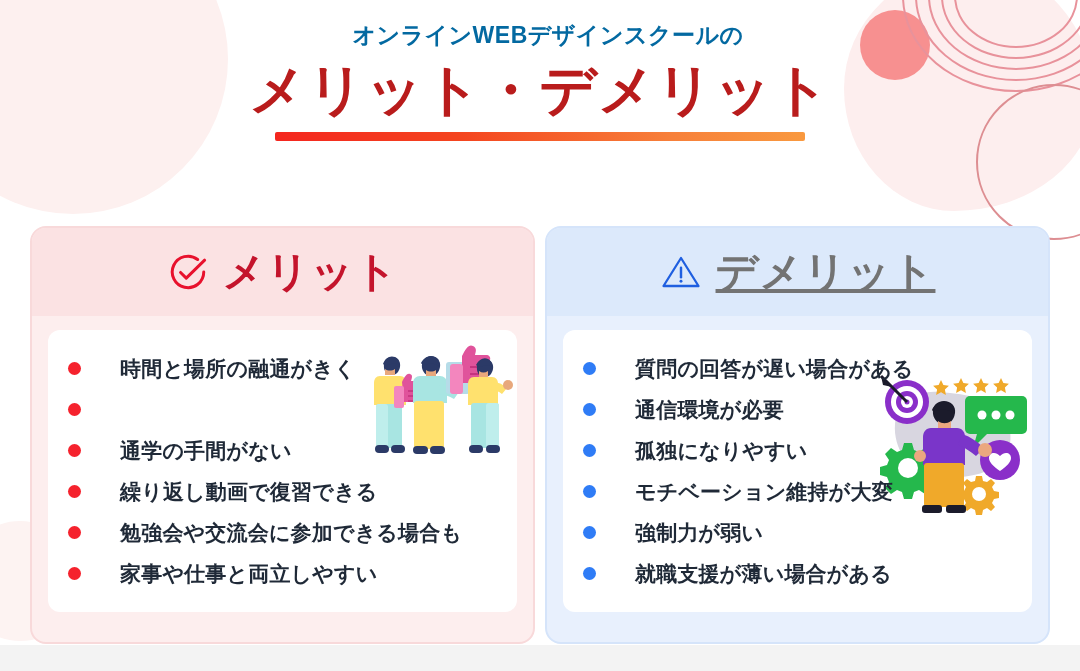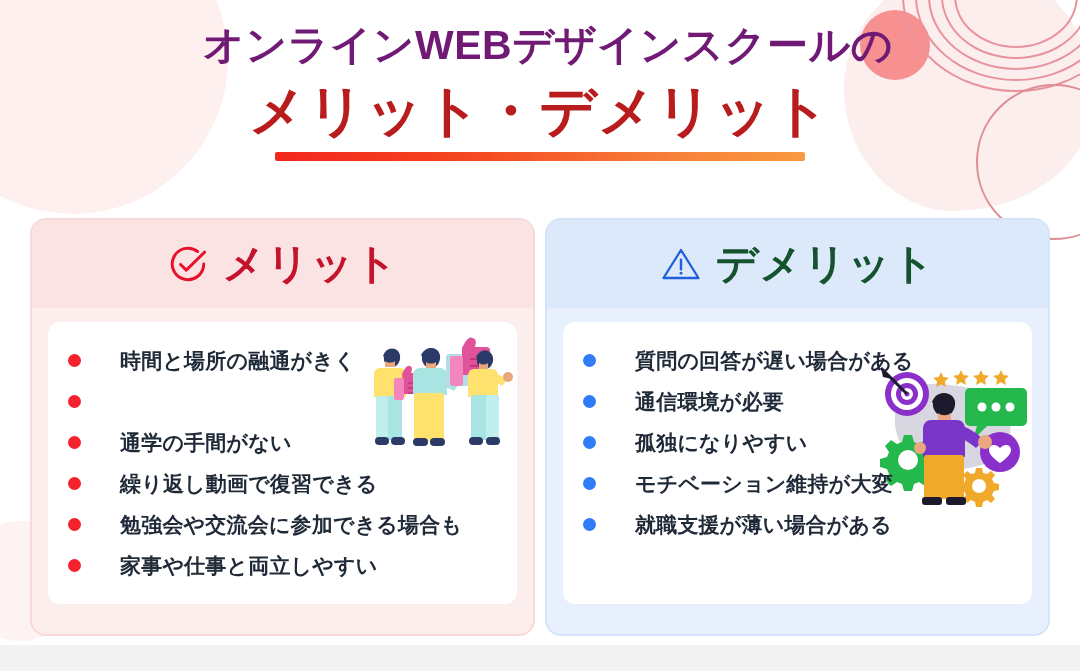--- a/index.html
+++ b/index.html
@@ -113,23 +113,23 @@
   
   .title-block {
     position: absolute;
     left: 0;
     top: 22px;
     width: 1080px;
     text-align: center;
     z-index: 3;
   }
   .title-line1 {
-    font-size: 41px;
+    font-size: 23px;
     font-weight: 700;
-    color: #701a75;
+    color: #0369a1;
     letter-spacing: 0.5px;
     line-height: 1.15;
     white-space: nowrap;
     padding-left: 16px;
   }
   .title-line2 {
     font-size: 56px;
     font-weight: 700;
     color: #b91c1c;
     letter-spacing: 1px;
@@ -142,21 +142,21 @@
     height: 9px;
     margin: 8px auto 0;
     border-radius: 2px;
     background: linear-gradient(90deg, #f4261f 0%, #f4451f 35%, #f7803a 75%, #f9993f 100%);
   }
 
   
   .panels {
     position: absolute;
     left: 0;
-    top: 218px;
+    top: 226px;
     width: 876px;
     height: 420px;
     z-index: 2;
   }
   .panel {
     position: absolute;
     top: 0;
     width: 505px;
     height: 418px;
     border-radius: 16px;
@@ -182,21 +182,21 @@
   }
   .panel-merit .panel-head { background: #fbe2e3; }
   .panel-demerit .panel-head { background: #dce9fb; }
   .panel-head-title {
     font-size: 42px;
     font-weight: 700;
     letter-spacing: 1px;
     line-height: 1;
   }
   .panel-merit .panel-head-title { color: #c4142c; }
-  .panel-demerit .panel-head-title { color: #14532d; }
+  .panel-demerit .panel-head-title { color: #737373; text-decoration: underline; }
   .head-icon {
     display: block;
     width: 42px;
     height: 42px;
     flex: none;
   }
 
   .panel-body {
     margin: 14px 16px 16px 16px;
     background: #ffffff;
@@ -459,18 +459,22 @@
         <li>
             <span class="bullet"></span>
             <span class="item-text">孤独になりやすい</span>
           </li>
         <li>
             <span class="bullet"></span>
             <span class="item-text">モチベーション維持が大変</span>
           </li>
         <li>
             <span class="bullet"></span>
+            <span class="item-text">強制力が弱い</span>
+          </li>
+        <li>
+            <span class="bullet"></span>
             <span class="item-text">就職支援が薄い場合がある</span>
           </li>
       </ul>
     </div>
   </section>
 </div>
 
 </body></html>

